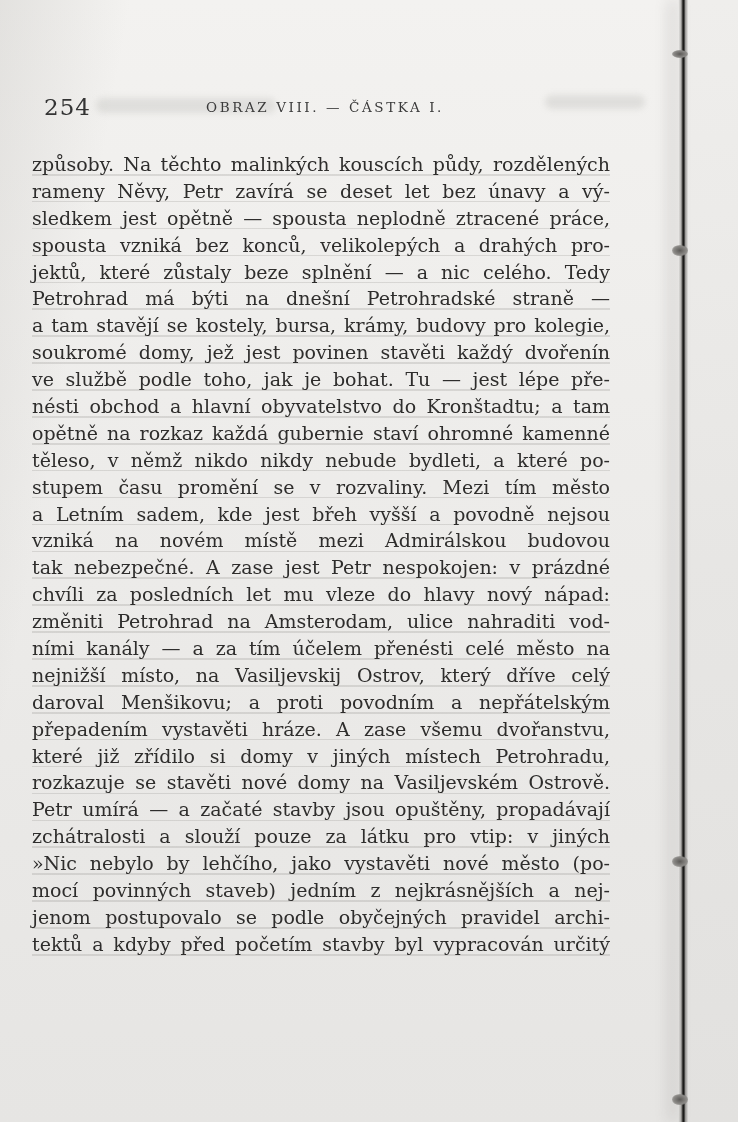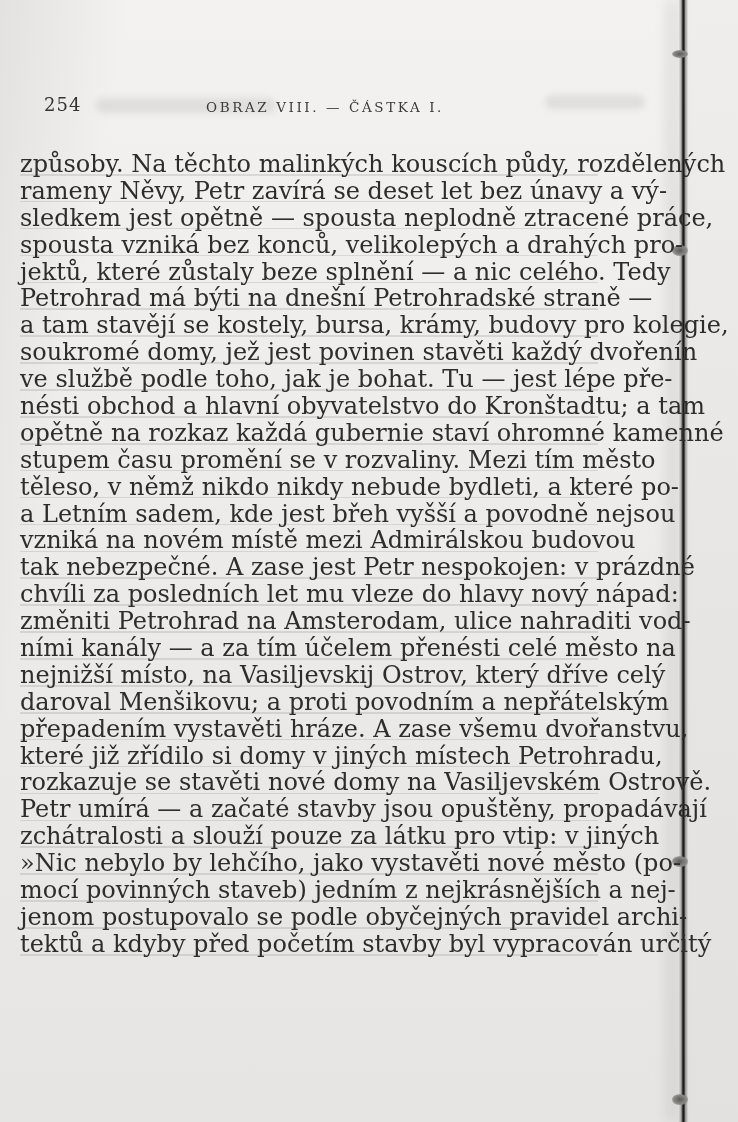--- a/index.html
+++ b/index.html
@@ -61,42 +61,42 @@
     border-radius: 8px;
     filter: blur(3px);
   }
   .smudge-1 { left: 96px;  top: 98px;  width: 180px; height: 15px; }
   .smudge-2 { left: 545px; top: 95px;  width: 100px; height: 14px; }
 
   .page-number {
     position: absolute;
     left: 44px;
     top: 94px;
-    font-size: 18px;
+    font-size: 23px;
     letter-spacing: 1px;
     color: #343434;
   }
   .running-head {
     position: absolute;
     left: 36px;
     top: 99px;
     width: 578px;
     text-align: center;
     font-size: 13.5px;
     letter-spacing: 2.6px;
     color: #3a3a3a;
     white-space: nowrap;
   }
   .body-text {
     position: absolute;
-    left: 20px;
+    left: 32px;
     top: 151px;
     width: 578px;
     color: #2e2d2c;
-    font-size: 24px;
+    font-size: 19px;
     
     background: repeating-linear-gradient(to bottom,
       rgba(0,0,0,0) 0px,
       rgba(0,0,0,0) 23px,
       rgba(130,128,124,0.22) 23px,
       rgba(130,128,124,0.22) 24.6px,
       rgba(0,0,0,0) 24.6px,
       rgba(0,0,0,0) 26.9px);
   }
   .text-line {
@@ -131,22 +131,22 @@
       <div class="text-line">rameny Něvy, Petr zavírá se deset let bez únavy a vý-</div>
       <div class="text-line">sledkem jest opětně — spousta neplodně ztracené práce,</div>
       <div class="text-line">spousta vzniká bez konců, velikolepých a drahých pro-</div>
       <div class="text-line">jektů, které zůstaly beze splnění — a nic celého. Tedy</div>
       <div class="text-line">Petrohrad má býti na dnešní Petrohradské straně —</div>
       <div class="text-line">a tam stavějí se kostely, bursa, krámy, budovy pro kolegie,</div>
       <div class="text-line">soukromé domy, jež jest povinen stavěti každý dvořenín</div>
       <div class="text-line">ve službě podle toho, jak je bohat. Tu — jest lépe pře-</div>
       <div class="text-line">nésti obchod a hlavní obyvatelstvo do Kronštadtu; a tam</div>
       <div class="text-line">opětně na rozkaz každá gubernie staví ohromné kamenné</div>
+      <div class="text-line">těleso, v němž nikdo nikdy nebude bydleti, a které po-</div>
       <div class="text-line">stupem času promění se v rozvaliny. Mezi tím město</div>
-      <div class="text-line">těleso, v němž nikdo nikdy nebude bydleti, a které po-</div>
       <div class="text-line">a Letním sadem, kde jest břeh vyšší a povodně nejsou</div>
       <div class="text-line">vzniká na novém místě mezi Admirálskou budovou</div>
       <div class="text-line">tak nebezpečné. A zase jest Petr nespokojen: v prázdné</div>
       <div class="text-line">chvíli za posledních let mu vleze do hlavy nový nápad:</div>
       <div class="text-line">změniti Petrohrad na Amsterodam, ulice nahraditi vod-</div>
       <div class="text-line">ními kanály — a za tím účelem přenésti celé město na</div>
       <div class="text-line">nejnižší místo, na Vasiljevskij Ostrov, který dříve celý</div>
       <div class="text-line">daroval Menšikovu; a proti povodním a nepřátelským</div>
       <div class="text-line">přepadením vystavěti hráze. A zase všemu dvořanstvu,</div>
       <div class="text-line">které již zřídilo si domy v jiných místech Petrohradu,</div>

